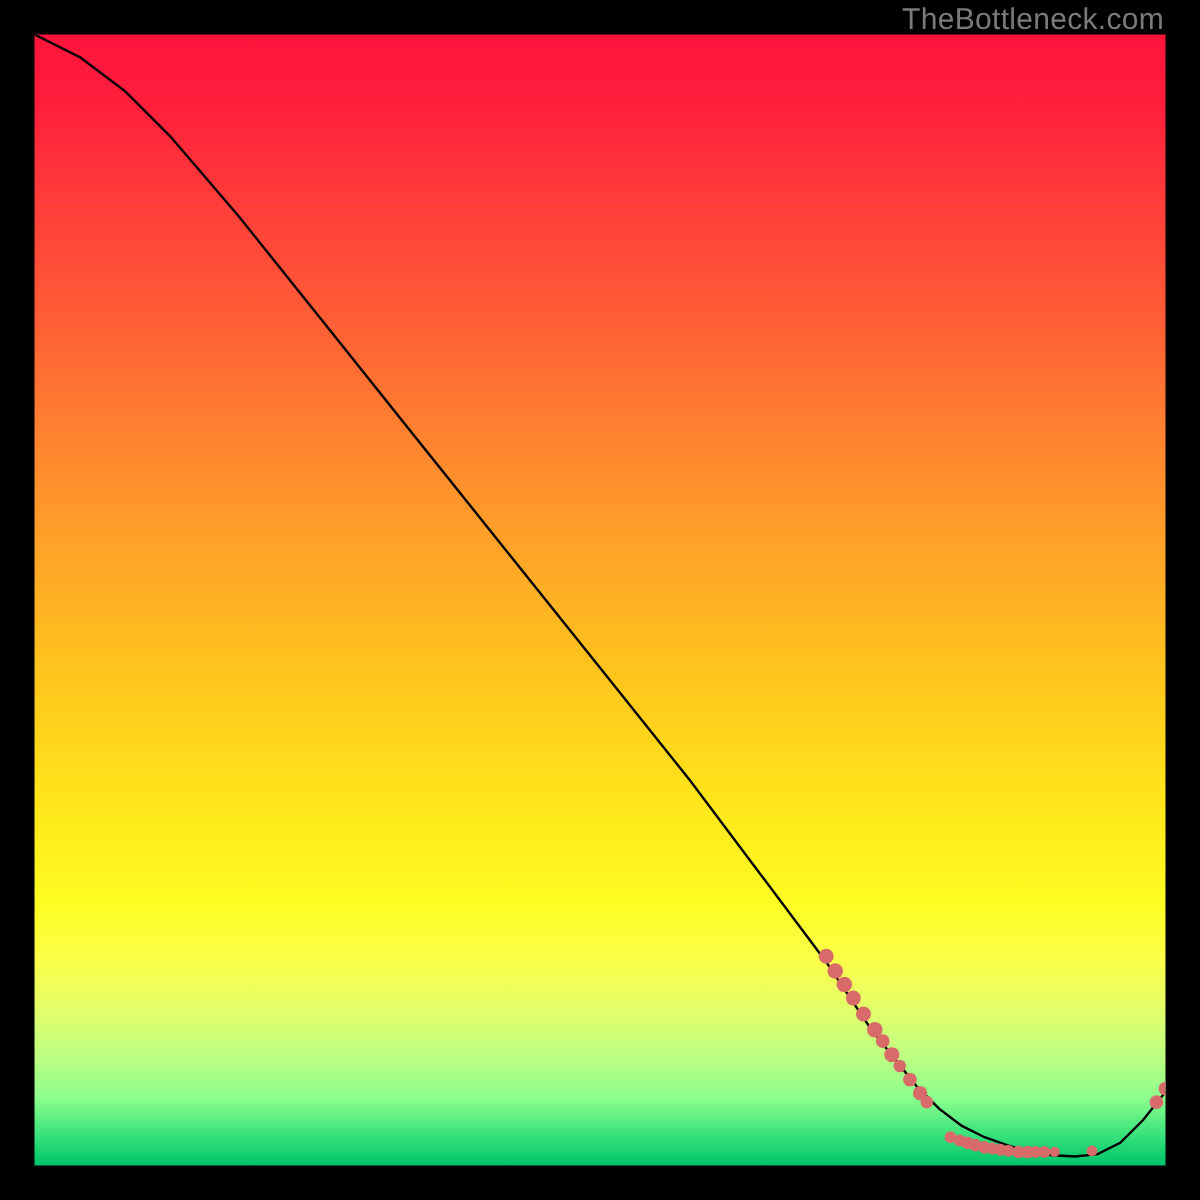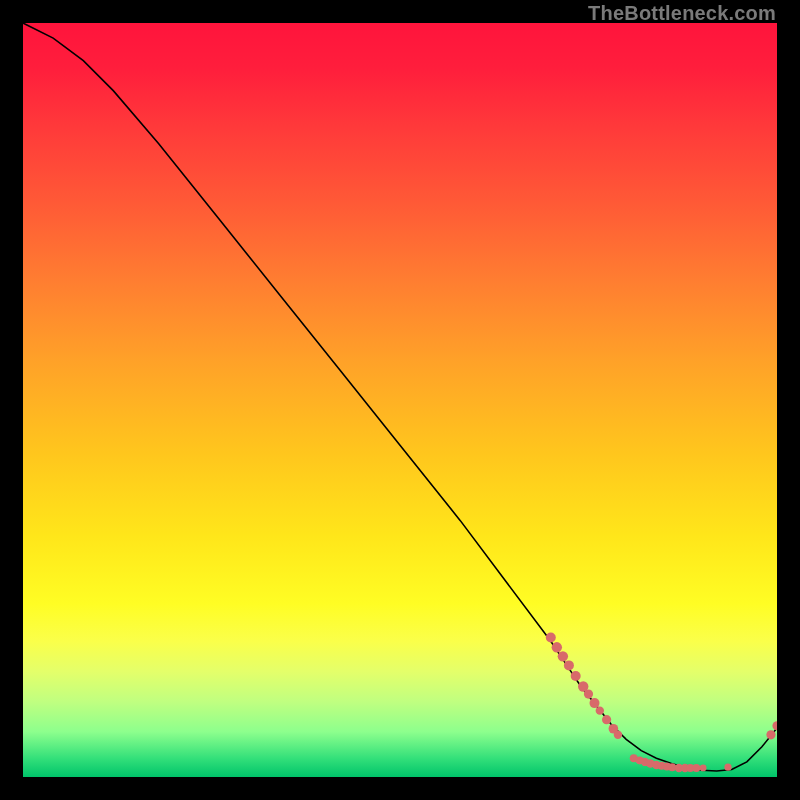--- a/index.html
+++ b/index.html
@@ -51,21 +51,21 @@
       #00c46a 100%
     );
   }
   .attribution {
     position: absolute;
     right: 24px;
     top: 2px;
     color: #7a7a7a;
     font-size: 20px;
     letter-spacing: 0.2px;
-    font-weight: 700;
+    font-weight: 400;
   }
   svg.overlay {
     position: absolute;
     left: 0;
     top: 0;
     width: 754px;
     height: 754px;
   }
   .curve {
     fill: none;

